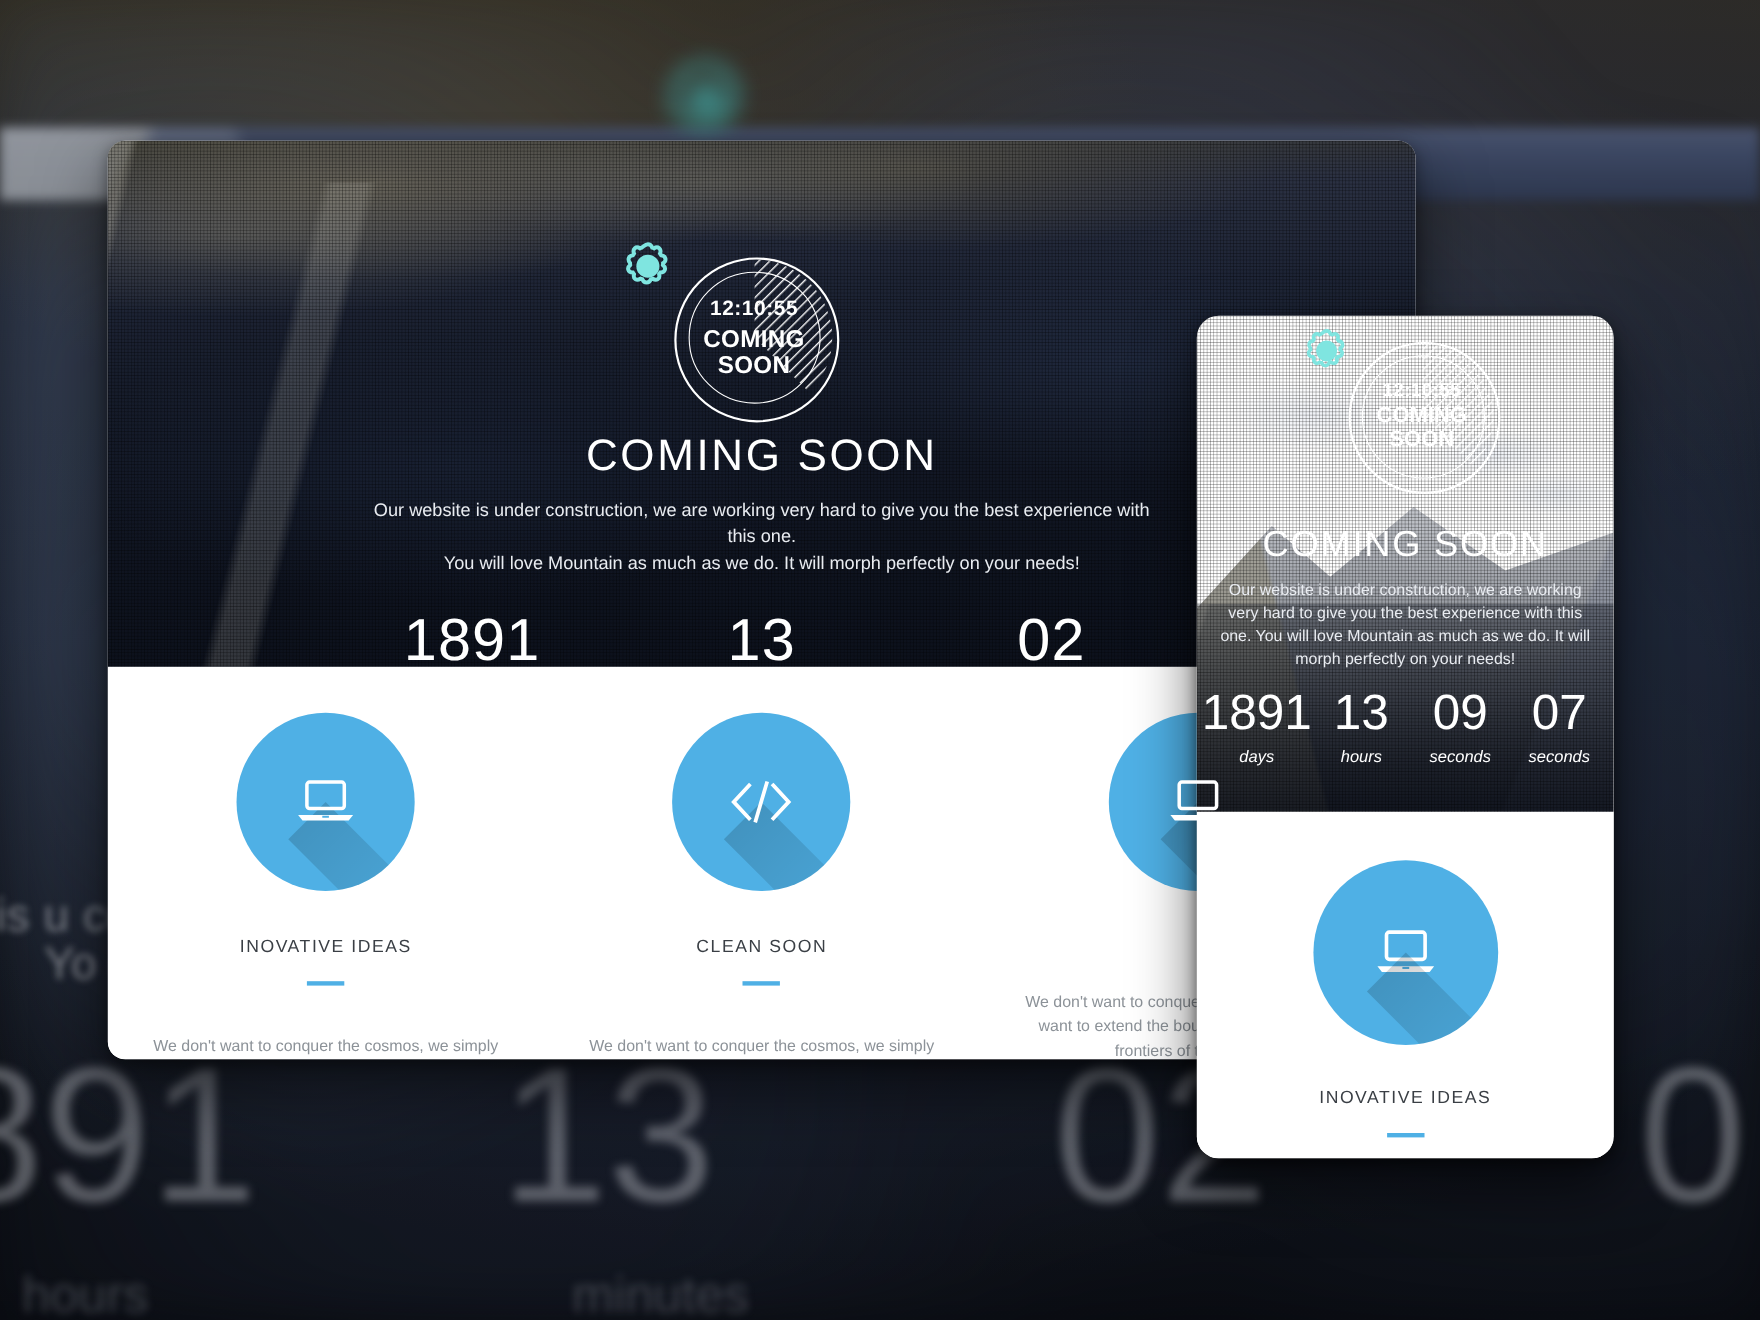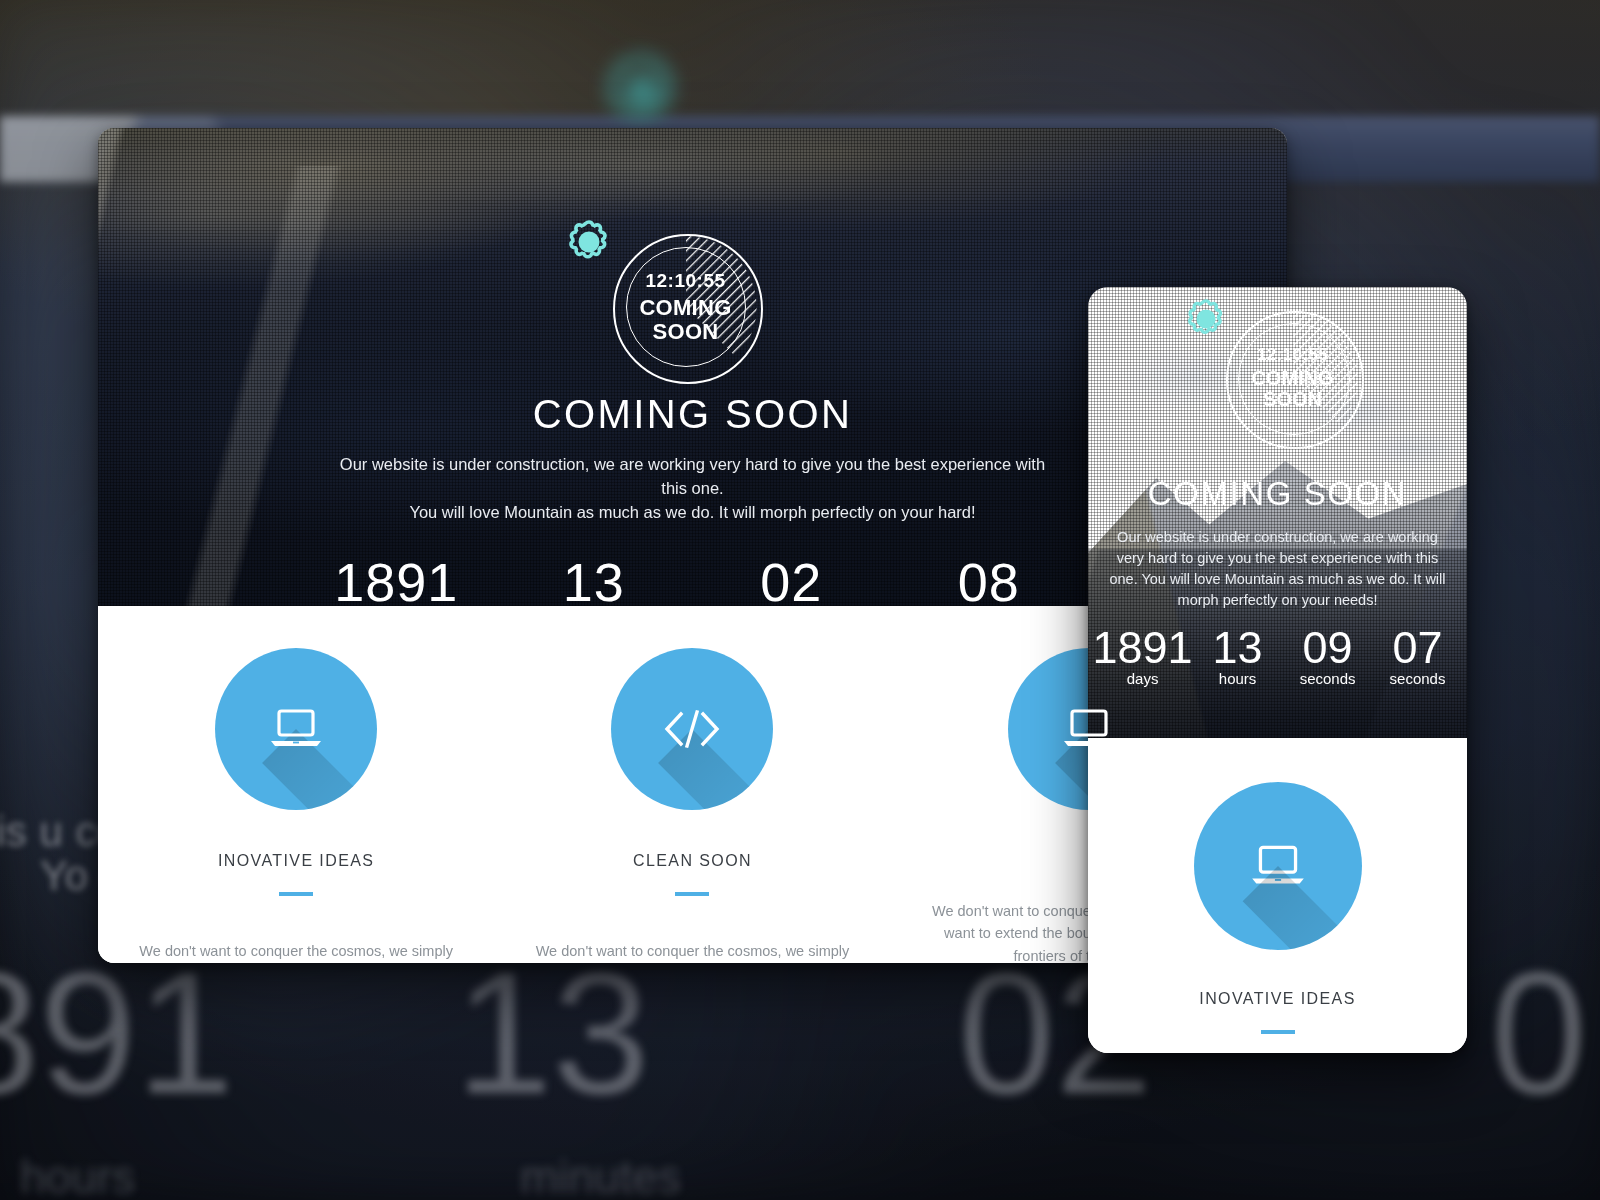--- a/index.html
+++ b/index.html
@@ -199,21 +199,21 @@
     position:absolute;left:68px;top:24px;width:134px;height:134px;z-index:5;
     display:flex;flex-direction:column;align-items:center;justify-content:center;color:#fff;
   }
   .m-logo-time{font-size:17px;font-weight:700;letter-spacing:.4px;line-height:1;margin-bottom:5px;}
   .m-logo-cs{font-size:20px;font-weight:700;line-height:1.05;}
   .m-title{color:#fff;font-size:33px;font-weight:300;letter-spacing:1.6px;margin:14px 0 0;}
   .m-sub{color:#e9ecf1;font-size:14.5px;line-height:1.45;margin:14px auto 0;width:340px;}
   .m-countdown{display:flex;width:370px;margin:14px auto 0;}
   .m-cell{flex:1;text-align:center;color:#fff;}
   .m-num{font-size:45px;font-weight:300;line-height:1;}
-  .m-lab{font-size:15px;margin-top:0;}
+  .m-lab{font-size:15px;margin-top:10px;font-style:italic;}
   .m-features{background:#fff;padding:44px 0 0;text-align:center;height:315px;box-sizing:border-box;}
   .m-circle{
     width:168px;height:168px;border-radius:50%;background:#4fb0e5;margin:0 auto;
     position:relative;overflow:hidden;display:flex;align-items:center;justify-content:center;
   }
   .m-circle .shadow{
     position:absolute;left:50%;top:50%;width:195px;height:50px;
     background:linear-gradient(90deg, rgba(0,0,0,.16), rgba(0,0,0,0));
     transform:rotate(45deg);transform-origin:0 0;
   }
@@ -274,38 +274,34 @@
         <div class="logo-text">
           <div class="logo-time">12:10:55</div>
           <div class="logo-cs">COMING</div>
           <div class="logo-cs">SOON</div>
         </div>
       </div>
 
       <h1 class="hero-title">COMING SOON</h1>
       <p class="hero-sub">
         <span>Our website is under construction, we are working very hard to give you the best experience with this one.</span><br>
-        <span>You will love Mountain as much as we do. It will morph perfectly on your hard!</span>
+        <span>You will love Mountain as much as we do. It will morph perfectly on your needs!</span>
       </p>
 
       <div class="countdown">
         <div class="cd-cell">
           <div class="cd-num">1891</div>
 
         </div>
         <div class="cd-cell">
           <div class="cd-num">13</div>
 
         </div>
         <div class="cd-cell">
           <div class="cd-num">02</div>
-
-        </div>
-        <div class="cd-cell">
-          <div class="cd-num">08</div>
 
         </div>
       </div>
     </div>
   </div>
 
   <div class="features">
 
     <div class="feature">
       <div class="circle">

